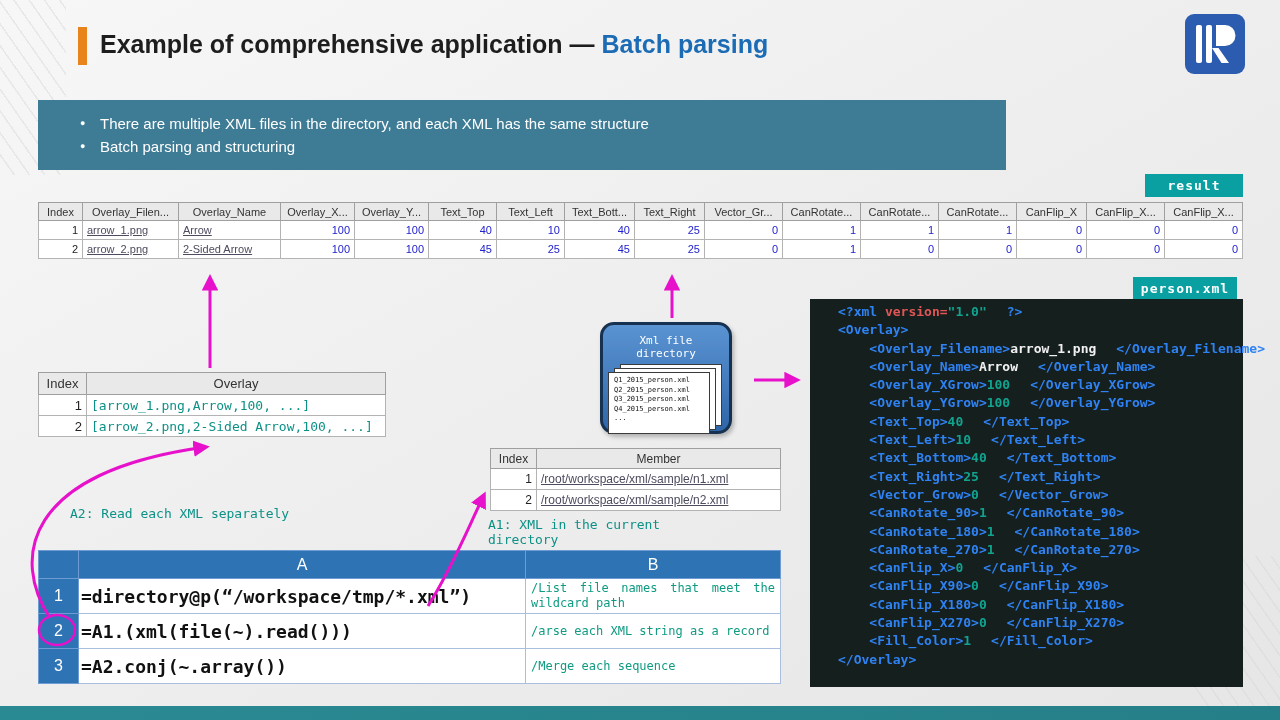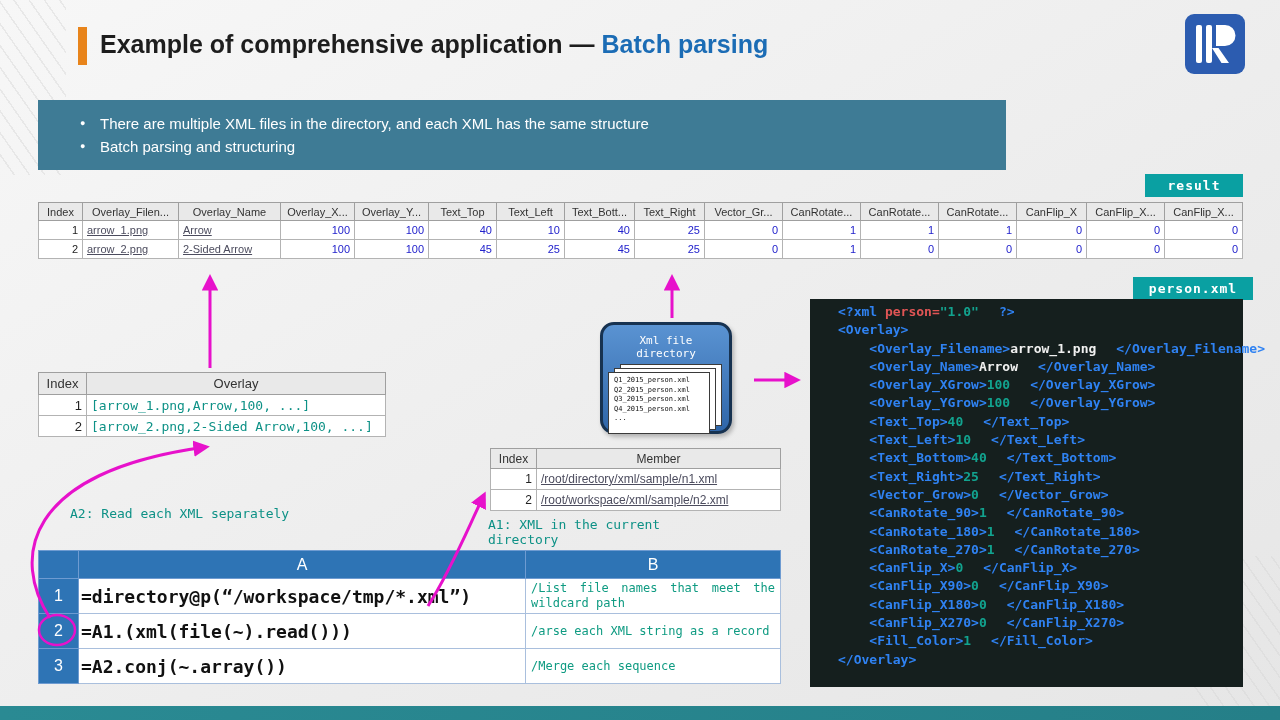--- a/index.html
+++ b/index.html
@@ -28,21 +28,21 @@
             color:#fff; padding:12px 0 0 42px; }
   .banner-row { display:flex; align-items:center; font-size:15px; line-height:23px; }
   .banner-row .dot { width:20px; font-size:9px; }
   .banner-row .dot::before { content:"●"; }
 
   
   .badge { background:#0aa0a2; color:#fff; font-family:"DejaVu Sans Mono", monospace;
            font-size:13px; font-weight:bold; display:flex; align-items:center; justify-content:center;
            letter-spacing:1px; }
   .badge-result { left:1145px; top:174px; width:98px; height:23px; }
-  .badge-person { left:1133px; top:277px; width:120px; height:23px; }
+  .badge-person { left:1133px; top:277px; width:104px; height:23px; }
 
   
   table.grid { border-collapse:collapse; table-layout:fixed; background:#fff; }
   table.grid th { background:#e9e9e9; border:1px solid #9f9f9f; font-weight:normal; color:#333;
                   overflow:hidden; white-space:nowrap; padding:0 2px; }
   table.grid td { border:1px solid #b3b3b3; background:#fff; overflow:hidden; white-space:nowrap; padding:0 4px; }
   td.idx { text-align:right; color:#222; }
   td.num { text-align:right; color:#2222cc; }
   td.link { color:#4c4c5e; text-decoration:underline; }
   td.seq { font-family:"DejaVu Sans Mono", monospace; color:#0d9186; font-size:13px;margin-top:48px; }
@@ -258,21 +258,21 @@
       </colgroup>
       <thead>
         <tr>
           <th>Index</th>
           <th>Member</th>
         </tr>
       </thead>
       <tbody>
         <tr>
           <td class="idx">1</td>
-          <td class="link">/root/directory/xml/sample/n1.xml</td>
+          <td class="link">/root/workspace/xml/sample/n1.xml</td>
         </tr>
         <tr>
           <td class="idx">2</td>
           <td class="link">/root/workspace/xml/sample/n2.xml</td>
         </tr>
       </tbody>
     </table>
 </div>
 
 <div class="abs dirbox">
@@ -290,21 +290,21 @@
         </div>
     </div>
   </div>
 </div>
 
 <div class="ann ann-a2">A2: Read each XML separately</div>
 <div class="ann ann-a1">A1: XML in the current directory</div>
 
 <div class="abs code-panel">
   <div>
-      <div class="code-line"><span class="c-tag">&lt;?xml </span><span class="c-attr">person=</span><span class="c-str">"1.0"</span><span class="c-tag">?&gt;</span></div>
+      <div class="code-line"><span class="c-tag">&lt;?xml </span><span class="c-attr">version=</span><span class="c-str">"1.0"</span><span class="c-tag">?&gt;</span></div>
       <div class="code-line"><span class="c-tag">&lt;Overlay&gt;</span></div>
       <div class="code-line"><span class="c-tag">    &lt;Overlay_Filename&gt;</span><span class="c-txt">arrow_1.png</span><span class="c-tag">&lt;/Overlay_Filename&gt;</span></div>
       <div class="code-line"><span class="c-tag">    &lt;Overlay_Name&gt;</span><span class="c-txt">Arrow</span><span class="c-tag">&lt;/Overlay_Name&gt;</span></div>
       <div class="code-line"><span class="c-tag">    &lt;Overlay_XGrow&gt;</span><span class="c-num">100</span><span class="c-tag">&lt;/Overlay_XGrow&gt;</span></div>
       <div class="code-line"><span class="c-tag">    &lt;Overlay_YGrow&gt;</span><span class="c-num">100</span><span class="c-tag">&lt;/Overlay_YGrow&gt;</span></div>
       <div class="code-line"><span class="c-tag">    &lt;Text_Top&gt;</span><span class="c-num">40</span><span class="c-tag">&lt;/Text_Top&gt;</span></div>
       <div class="code-line"><span class="c-tag">    &lt;Text_Left&gt;</span><span class="c-num">10</span><span class="c-tag">&lt;/Text_Left&gt;</span></div>
       <div class="code-line"><span class="c-tag">    &lt;Text_Bottom&gt;</span><span class="c-num">40</span><span class="c-tag">&lt;/Text_Bottom&gt;</span></div>
       <div class="code-line"><span class="c-tag">    &lt;Text_Right&gt;</span><span class="c-num">25</span><span class="c-tag">&lt;/Text_Right&gt;</span></div>
       <div class="code-line"><span class="c-tag">    &lt;Vector_Grow&gt;</span><span class="c-num">0</span><span class="c-tag">&lt;/Vector_Grow&gt;</span></div>

